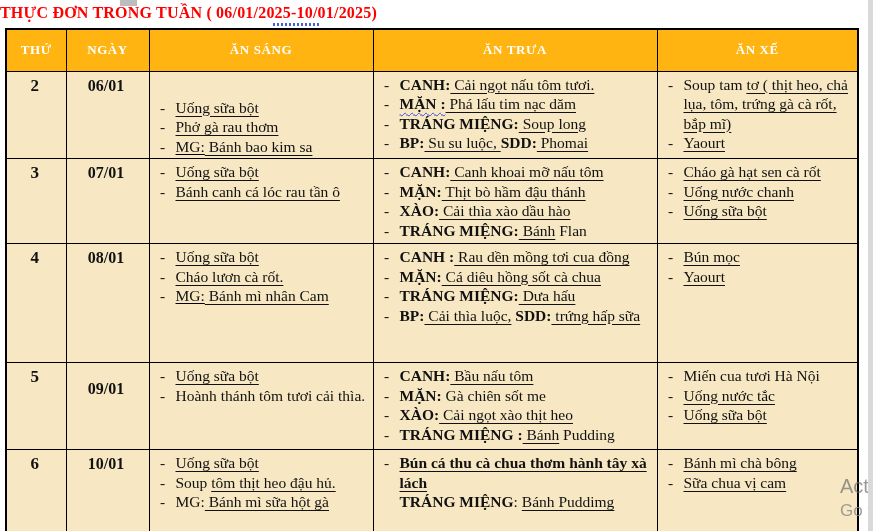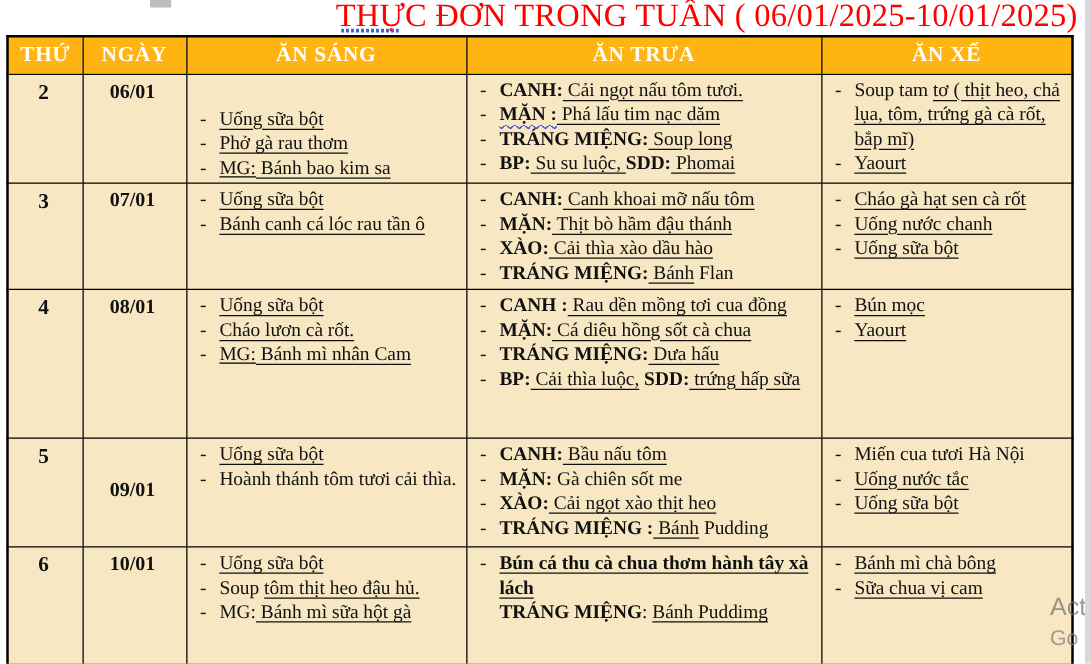--- a/index.html
+++ b/index.html
@@ -3,64 +3,64 @@
 <meta charset="utf-8">
 <style>
   html,body{margin:0;padding:0;}
   body{
     width:873px;height:531px;position:relative;overflow:hidden;
     background:#ffffff;
     font-family:"Liberation Serif", serif;
   }
   .title{
     position:absolute;top:0;left:0;width:862px;
-    text-align:right;
+    text-align:left;
     color:var(--title-red,#fe0000);
-    font-weight:normal;font-size:26px;line-height:26px;
+    font-weight:bold;font-size:16px;line-height:26px;
     letter-spacing:0.2px;
     white-space:nowrap;
   }
   .title-squiggle{
     position:absolute;left:273px;top:23px;width:46px;height:3px;
     background:repeating-linear-gradient(90deg,#4a5fd0 0 2px,rgba(0,0,0,0) 2px 4px);
   }
   .screen-artifact{
     position:absolute;left:120px;top:0;width:17px;height:6px;background:#bdbdbd;
   }
   table.menu{
     position:absolute;top:28px;left:5px;
     border-collapse:collapse;table-layout:fixed;
     width:852px;
     border:2px solid #000;
   }
   th,td{border:1.5px solid #000;box-sizing:border-box;}
   th{
     background:var(--header-bg,#ffb412);
-    color:#fff;font-weight:bold;font-size:17px;
-    height:30px;text-align:center;vertical-align:middle;
+    color:#fff;font-weight:bold;font-size:13px;
+    height:42px;text-align:center;vertical-align:middle;
     letter-spacing:0.6px;
   }
   td{
     background:var(--cell-bg,#f7e8c3);
     vertical-align:top;
     font-size:15.5px;color:#111;
     padding:3px 3px 2px 0;
     line-height:19.5px;
   }
   td.col-thu,td.col-ngay{
     text-align:center;font-weight:bold;font-size:17px;padding-top:4px;
   }
   td.col-ngay{font-size:16px;}
   tbody tr:nth-child(1){height:85px;}
   tbody tr:nth-child(2){height:85px;}
   tbody tr:nth-child(3){height:119px;}
   tbody tr:nth-child(4){height:87px;}
   tbody tr:nth-child(5){height:94px;}
   tbody tr:nth-child(1) td.col-breakfast{padding-top:26px;}
-  tbody tr:nth-child(4) td.col-ngay{padding-top:32px;}
+  tbody tr:nth-child(4) td.col-ngay{padding-top:16px;}
   .item{display:flex;align-items:flex-start;}
   .dash{flex:0 0 26px;text-align:center;}
   .itxt{flex:1 1 auto;padding-right:2px;}
   .bold{font-weight:bold;}
   .wr{
     text-decoration-line:underline;
     text-decoration-style:wavy;
     text-decoration-color:#e0442c;
     text-decoration-thickness:1px;
     text-underline-offset:3px;

